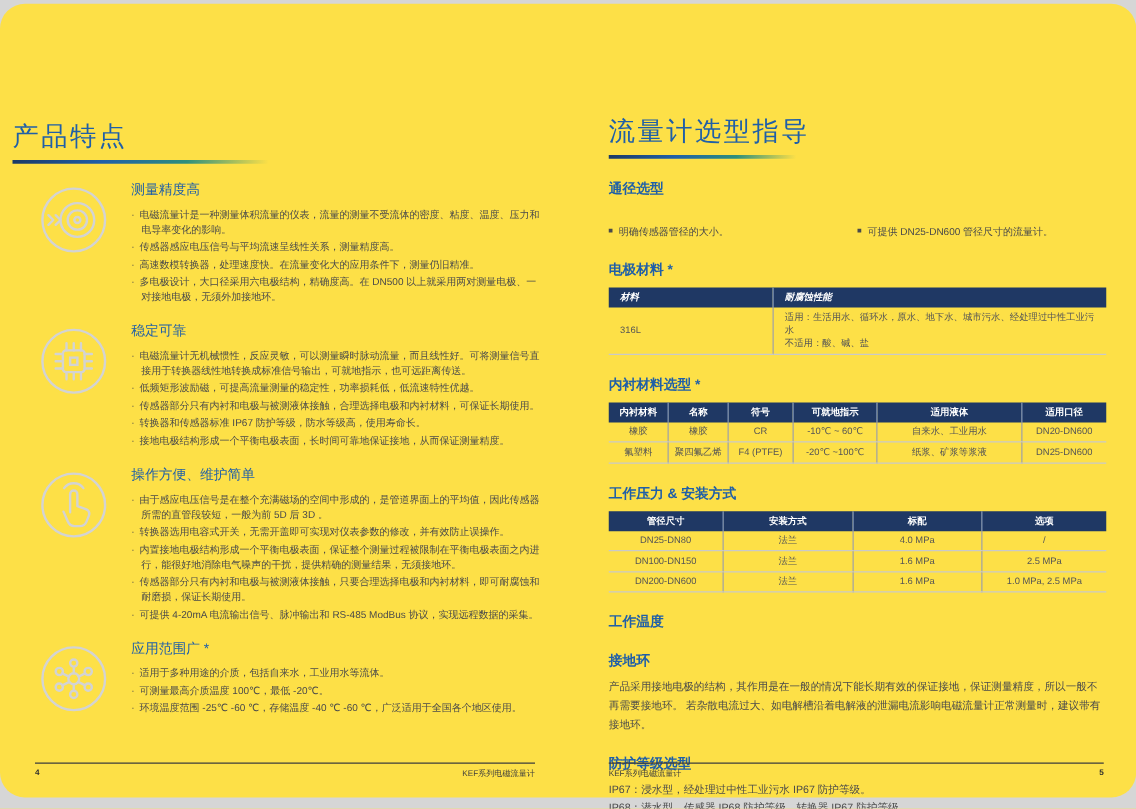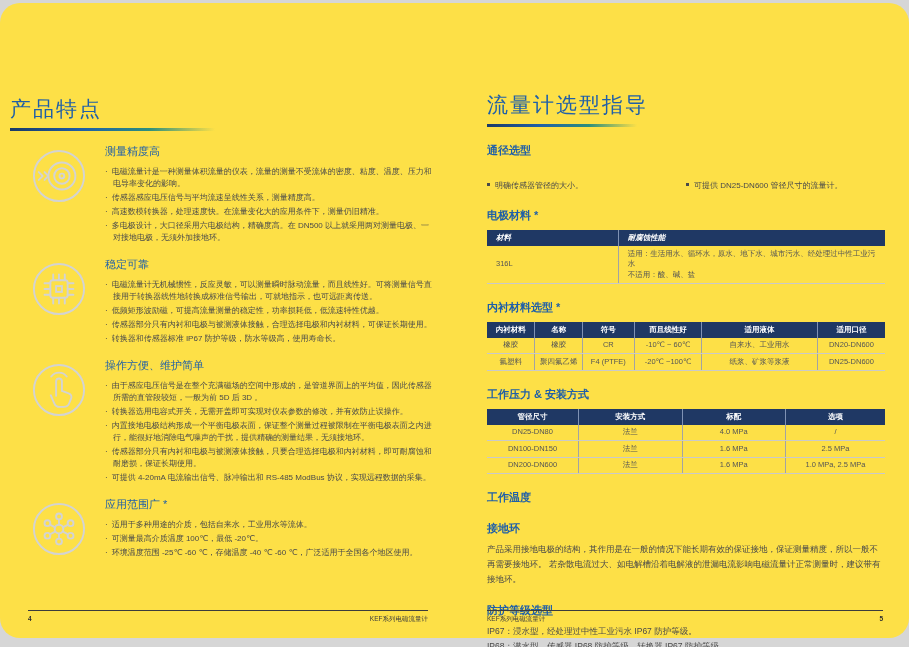--- a/index.html
+++ b/index.html
@@ -134,20 +134,21 @@
               <path d="M22 37 v6 M28 37 v6 M34 37 v6"></path>
             </svg>
           </div>
         </div>
         <div class="text-col">
           <div class="feat-heading">稳定可靠</div>
           <div class="bullet">电磁流量计无机械惯性，反应灵敏，可以测量瞬时脉动流量，而且线性好。可将测量信号直接用于转换器线性地转换成标准信号输出，可就地指示，也可远距离传送。</div>
           <div class="bullet">低频矩形波励磁，可提高流量测量的稳定性，功率损耗低，低流速特性优越。</div>
           <div class="bullet">传感器部分只有内衬和电极与被测液体接触，合理选择电极和内衬材料，可保证长期使用。</div>
           <div class="bullet">转换器和传感器标准 IP67 防护等级，防水等级高，使用寿命长。</div>
+          <div class="bullet">接地电极结构形成一个平衡电极表面，长时间可靠地保证接地，从而保证测量精度。</div>
         </div>
       </div>
 
       <div class="feature">
         <div class="icon-col">
           <div class="icon-circle">
             <svg width="54" height="54" viewBox="0 0 56 56" fill="none" stroke="#d3d3d3" stroke-width="2" stroke-linecap="round" stroke-linejoin="round">
               <circle cx="28" cy="28" r="26"></circle>
               <path d="M25 34 V19 a3 3 0 0 1 6 0 v9"></path>
               <path d="M31 29 l7 2.5 c2.5 1 3.5 3 2.5 5.5 l-2 5 c-1 2.5 -3 3.5 -5.5 3.5 h-4.5 c-2.5 0 -4.5 -1.5 -5.5 -4 l-3.5 -8"></path>
@@ -242,21 +243,21 @@
             <col style="width:13%">
           <col style="width:17%">
             <col style="width:29%">
             <col style="width:17%">
         </colgroup>
         <thead>
           <tr>
             <th>内衬材料</th>
             <th>名称</th>
             <th>符号</th>
-            <th>而且线性好</th>
+            <th>可就地指示</th>
             <th>适用液体</th>
             <th>适用口径</th>
           </tr>
         </thead>
         <tbody>
           <tr>
             <td>橡胶</td>
             <td>橡胶</td>
             <td>CR</td>
             <td>-10℃ ~ 60℃</td>

